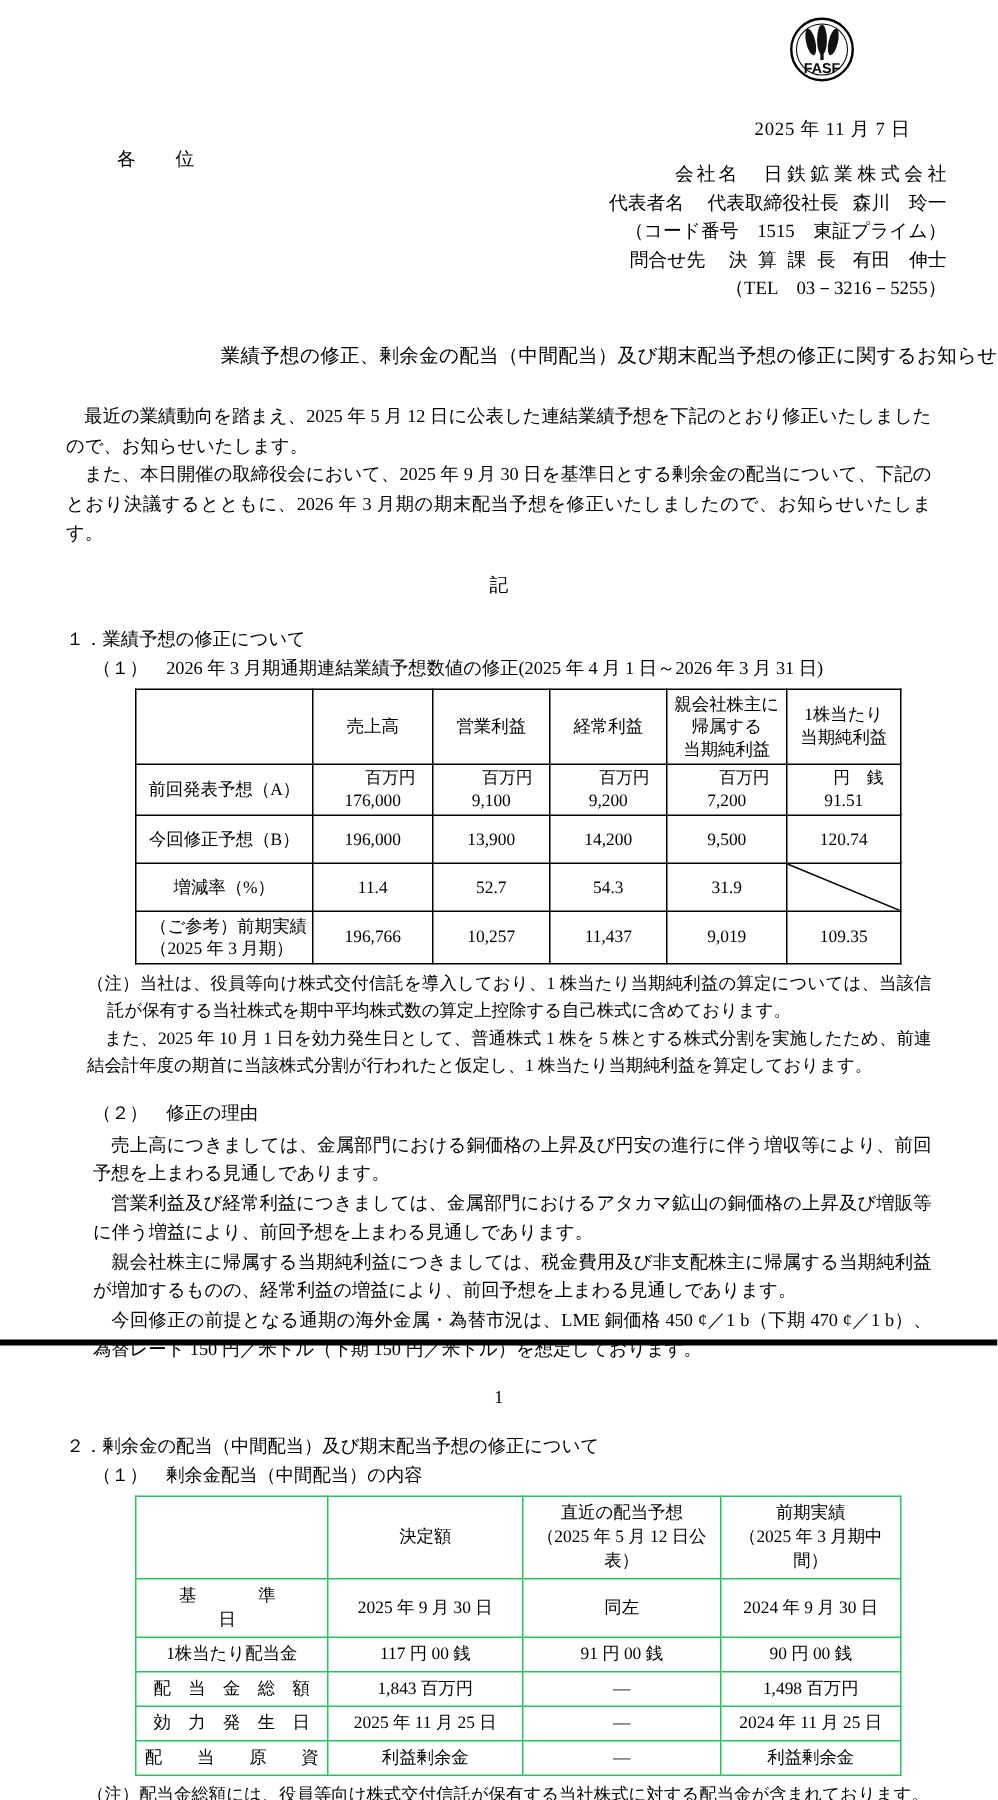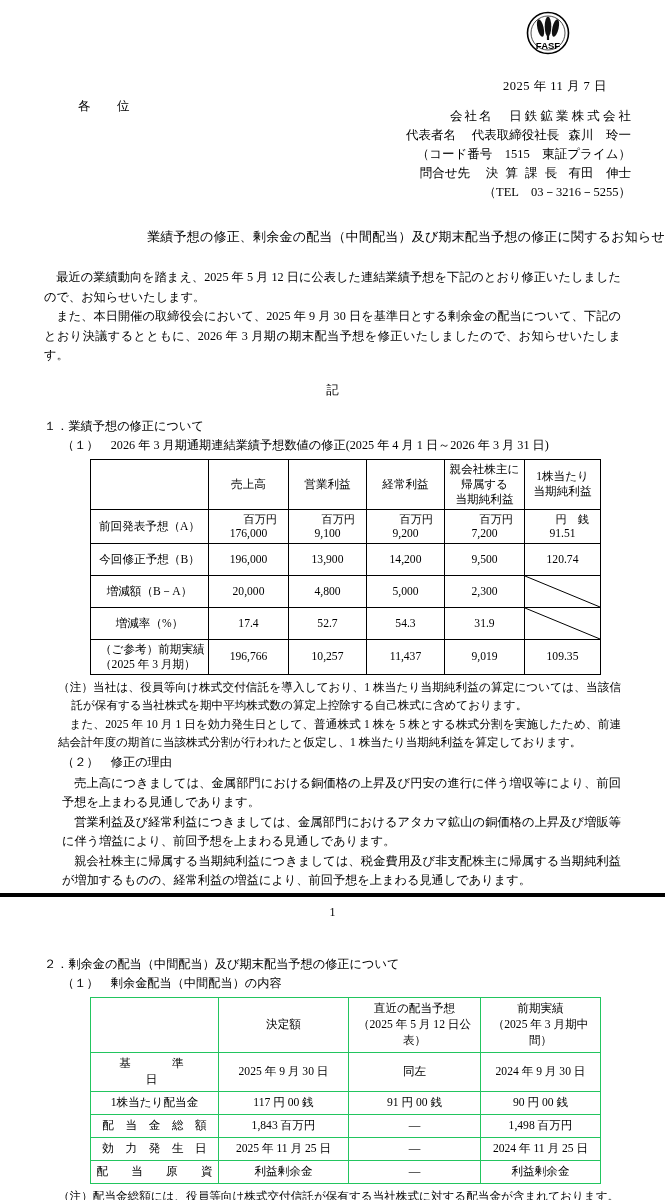--- a/index.html
+++ b/index.html
@@ -315,36 +315,24 @@
 
     <tr>
       <td class="rowlabel" style="height:27px">今回修正予想（B）</td>
       <td>196,000</td>
       <td>13,900</td>
       <td>14,200</td>
       <td>9,500</td>
       <td>120.74</td>
     </tr>
 
-    <tr>
-      <td class="rowlabel" style="height:27px">増減額（B－A）</td>
-      <td>20,000</td>
-      <td>4,800</td>
-      <td>5,000</td>
-      <td>2,300</td>
-      <td class="diag">
-        <svg viewBox="0 0 100 100" preserveAspectRatio="none">
-          <line x1="0" y1="0" x2="100" y2="100" stroke="#000" stroke-width="1" vector-effect="non-scaling-stroke"></line>
-        </svg>
-      </td>
-    </tr>
 
     <tr>
       <td class="rowlabel" style="height:27px">増減率（%）</td>
-      <td>17.4</td>
+      <td>11.4</td>
       <td>52.7</td>
       <td>54.3</td>
       <td>31.9</td>
       <td class="diag">
         <svg viewBox="0 0 100 100" preserveAspectRatio="none">
           <line x1="0" y1="0" x2="100" y2="100" stroke="#000" stroke-width="1" vector-effect="non-scaling-stroke"></line>
         </svg>
       </td>
     </tr>
 
@@ -360,25 +348,26 @@
       <td>109.35</td>
     </tr>
   </tbody>
     </table>
 
   <div class="note">
     <p class="hang">（注）当社は、役員等向け株式交付信託を導入しており、1 株当たり当期純利益の算定については、当該信託が保有する当社株式を期中平均株式数の算定上控除する自己株式に含めております。</p>
     <p class="ind">また、2025 年 10 月 1 日を効力発生日として、普通株式 1 株を 5 株とする株式分割を実施したため、前連結会計年度の期首に当該株式分割が行われたと仮定し、1 株当たり当期純利益を算定しております。</p>
   </div>
 
-  <div class="sec-sub" style="">（２）　修正の理由</div>
+  <div class="sec-sub" style="margin-top:12px">（２）　修正の理由</div>
   <div class="para-block">
     <p>売上高につきましては、金属部門における銅価格の上昇及び円安の進行に伴う増収等により、前回予想を上まわる見通しであります。</p>
     <p>営業利益及び経常利益につきましては、金属部門におけるアタカマ鉱山の銅価格の上昇及び増販等に伴う増益により、前回予想を上まわる見通しであります。</p>
     <p>親会社株主に帰属する当期純利益につきましては、税金費用及び非支配株主に帰属する当期純利益が増加するものの、経常利益の増益により、前回予想を上まわる見通しであります。</p>
+    <p>今回修正の前提となる通期の海外金属・為替市況は、LME 銅価格 450 ¢／1 b（下期 470 ¢／1 b）、為替レート 150 円／米ドル（下期 150 円／米ドル）を想定しております。</p>
   </div>
 
   <div class="pagenum">1</div>
 </div>
 
 <div class="page-sep"></div>
 
 <div class="page2">
   <div class="sec-h" style="margin-top:0">２．剰余金の配当（中間配当）及び期末配当予想の修正について</div>
   <div class="sec-sub">（１）　剰余金配当（中間配当）の内容</div>

